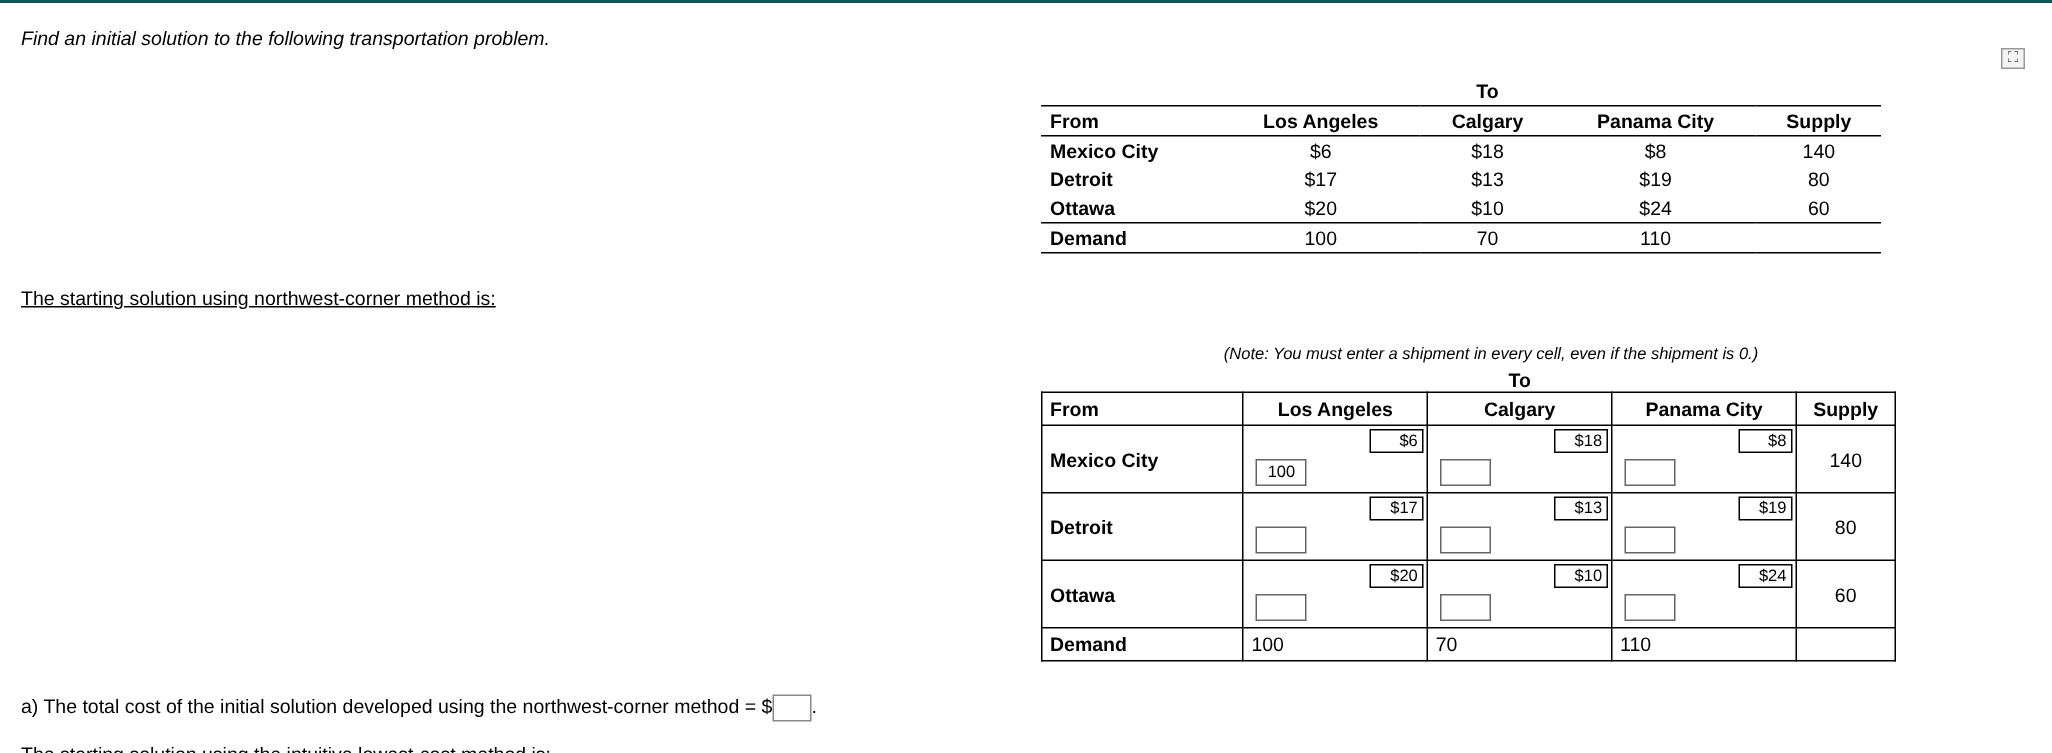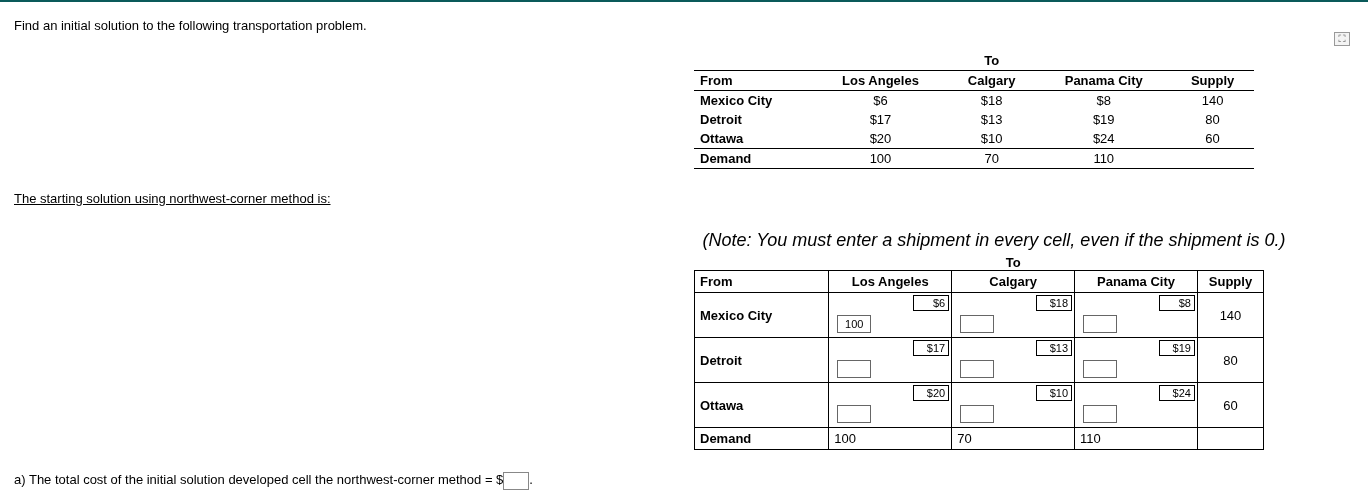--- a/index.html
+++ b/index.html
@@ -5,40 +5,40 @@
   * { box-sizing: border-box; }
   body {
     margin: 0;
     font-family: Arial, sans-serif;
     font-size: 13px;
     color: #000;
     background: #fff;
   }
   .top-border { border-top: 2px solid #0a5a5a; }
   .content { padding: 10px 14px; position: relative; }
-  .prompt-line { margin: 6px 0 18px 0; }
+  .prompt-line { margin: 6px 0 18px 0; font-style: italic; }
   .sub-prompt { margin: 22px 0 18px 0; text-decoration: underline; }
   .answer-line { margin: 22px 0 10px 0; }
   .inline-input {
     display: inline-block;
     width: 26px; height: 18px;
     border: 1px solid #888;
     vertical-align: middle;
     font-size: 12px; text-align: center;
   }
   .tables-area { margin-left: 680px; width: 600px; }
   
   .t1 { border-collapse: collapse; width: 560px; }
   .t1 td { padding: 2px 6px; text-align: center; font-size: 13px; }
   .t1 .fromcol { text-align: left; font-weight: bold; width: 120px; }
   .t1 .hdr td { font-weight: bold; }
   .t1 .top-row td { border-top: 1px solid #000; }
   .t1 .bot-row td { border-bottom: 1px solid #000; }
   .t1 .mid-border td { border-top: 1px solid #000; }
-  .note { font-style: italic; text-align: center; margin: 24px 0 4px 0; font-size: 18px; }
+  .note { font-style: italic; text-align: center; margin: 24px 0 4px 0; font-size: 11px; }
   
   .t2 { border-collapse: collapse; width: 570px; }
   .t2 td { border: 1px solid #000; padding: 0; text-align: center; vertical-align: top; }
   .t2 .noborder { border: none; }
   .t2 .from-h { text-align: left; font-weight: bold; padding: 3px 5px; width: 118px; }
   .t2 .col-h { font-weight: bold; padding: 3px 5px; width: 108px; }
   .t2 .supply-h { font-weight: bold; padding: 3px 5px; width: 58px; }
   .t2 .rowlabel { text-align: left; font-weight: bold; padding: 3px 5px; vertical-align: middle; }
   .t2 .supplycell { font-weight: normal; padding: 3px 5px; text-align: center; vertical-align: middle; }
   .t2 .demandlabel { text-align: left; font-weight: bold; padding: 3px 5px; }
@@ -217,18 +217,18 @@
         <td class="demandval">100</td>
         <td class="demandval">70</td>
         <td class="demandval">110</td>
         <td class="supplycell"></td>
       </tr>
     </tbody>
       </table>
   </div>
 
   <div class="answer-line">
-    <span>a) The total cost of the initial solution developed cell the northwest-corner method = $</span><span class="inline-input"></span><span>.</span>
+    <span>a) The total cost of the initial solution developed using the northwest-corner method = $</span><span class="inline-input"></span><span>.</span>
   </div>
 
   <div class="sub-prompt" style="margin-top:14px;">The starting solution using the intuitive lowest-cost method is:</div>
 
 </div>
 
 </body></html>

